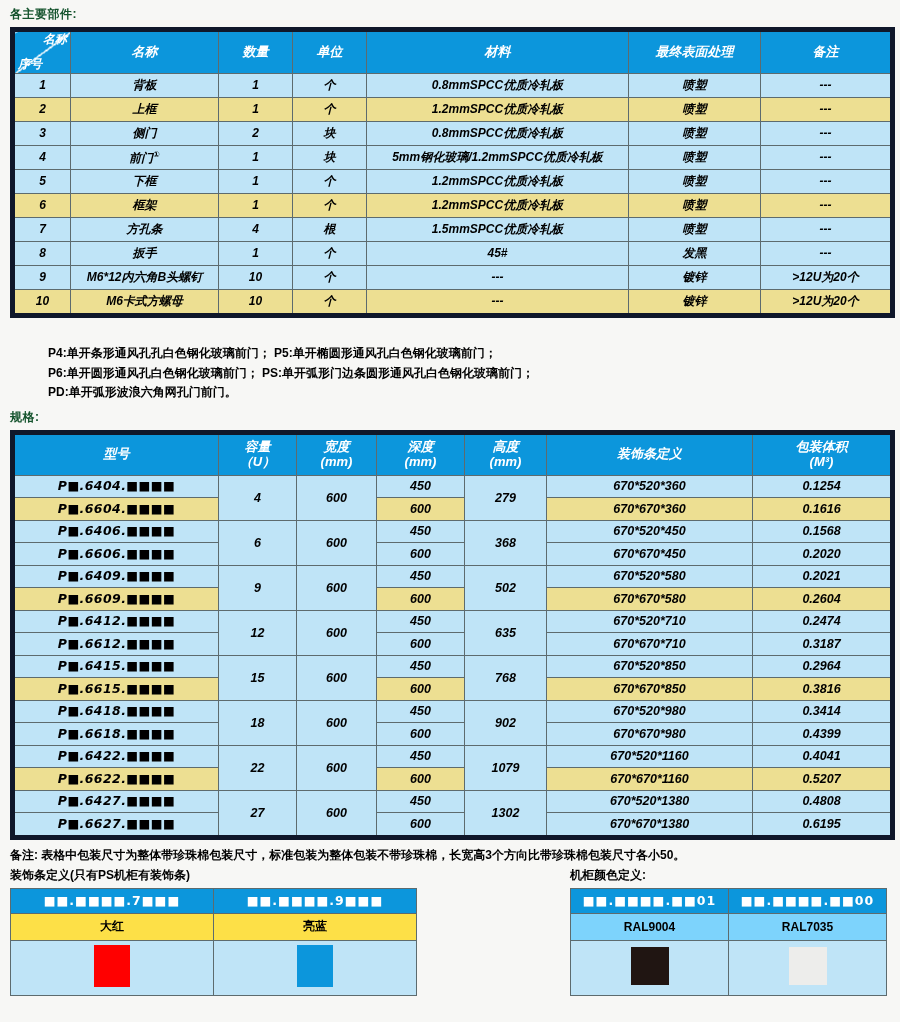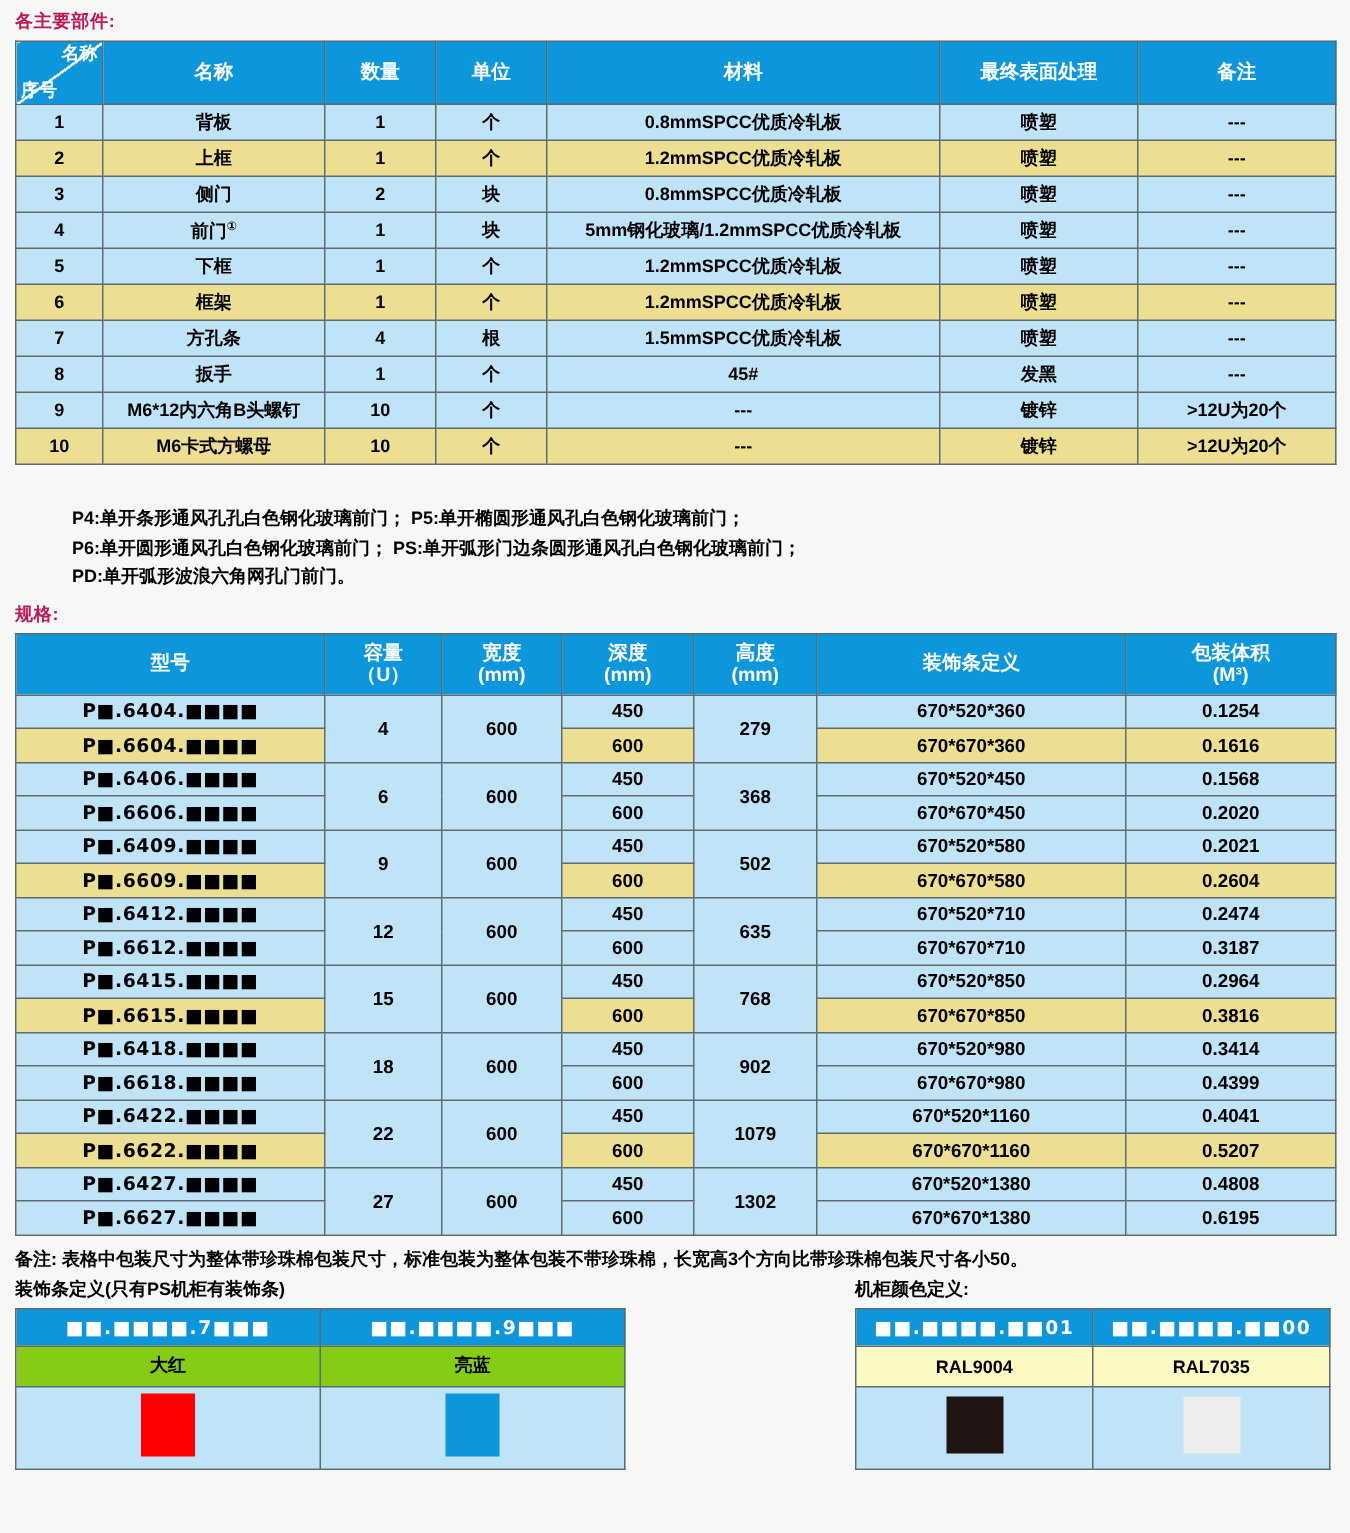--- a/index.html
+++ b/index.html
@@ -10,32 +10,33 @@
   body {
     width: 900px;
     height: 1022px;
     font-family: "Liberation Sans", "DejaVu Sans", sans-serif;
     color: #000;
     position: relative;
     overflow: hidden;
   }
 
   .section-title {
-    color: #be185d;
+    color: #14532d;
     font-size: 12px;
     font-weight: 700;
     margin: 6px 0 4px 10px;
     letter-spacing: .5px;
   }
 
   table.grid {
     border-collapse: collapse;
     table-layout: fixed;
     margin: 0 0 0 10px;
-    border: 1px solid #0f172a;
+    border: 5px solid #0f172a;
+    font-style: italic;
   }
   table.grid td, table.grid th {
     border: 1px solid #5d6b6e;
     text-align: center;
     vertical-align: middle;
     font-size: 12px;
     font-weight: 700;
     padding: 0 2px;
     line-height: 1.15;
   }
@@ -109,22 +110,22 @@
   .bz-right { position: absolute; left: 570px; top: 0; }
   .bz-label {
     font-size: 12px; font-weight: 700; margin-bottom: 4px;
   }
   table.swatch { border-collapse: collapse; border: 1px solid #5d6b6e; table-layout: fixed; }
   table.swatch td, table.swatch th {
     border: 1px solid #5d6b6e; text-align: center; font-size: 12px;
     font-weight: 700; vertical-align: middle;
   }
   table.swatch .hdr { height: 22px; font-size: 12.5px; letter-spacing: 1px; }
-  table.swatch .nm  { height: 24px; background:#84cc16; }
-  table.swatch .ral { height: 24px; background:#fef9c3; }
+  table.swatch .nm  { height: 24px; background:#fde047; }
+  table.swatch .ral { height: 24px; background:#7dd3fc; }
   table.swatch .sw  { height: 52px; background:#bfe4f7; }
   .chip {
     display: inline-block;
     width: 36px; height: 42px;
   }
   .chip.tall { width: 38px; height: 38px; }
 </style>
 </head>
 <body>
 

